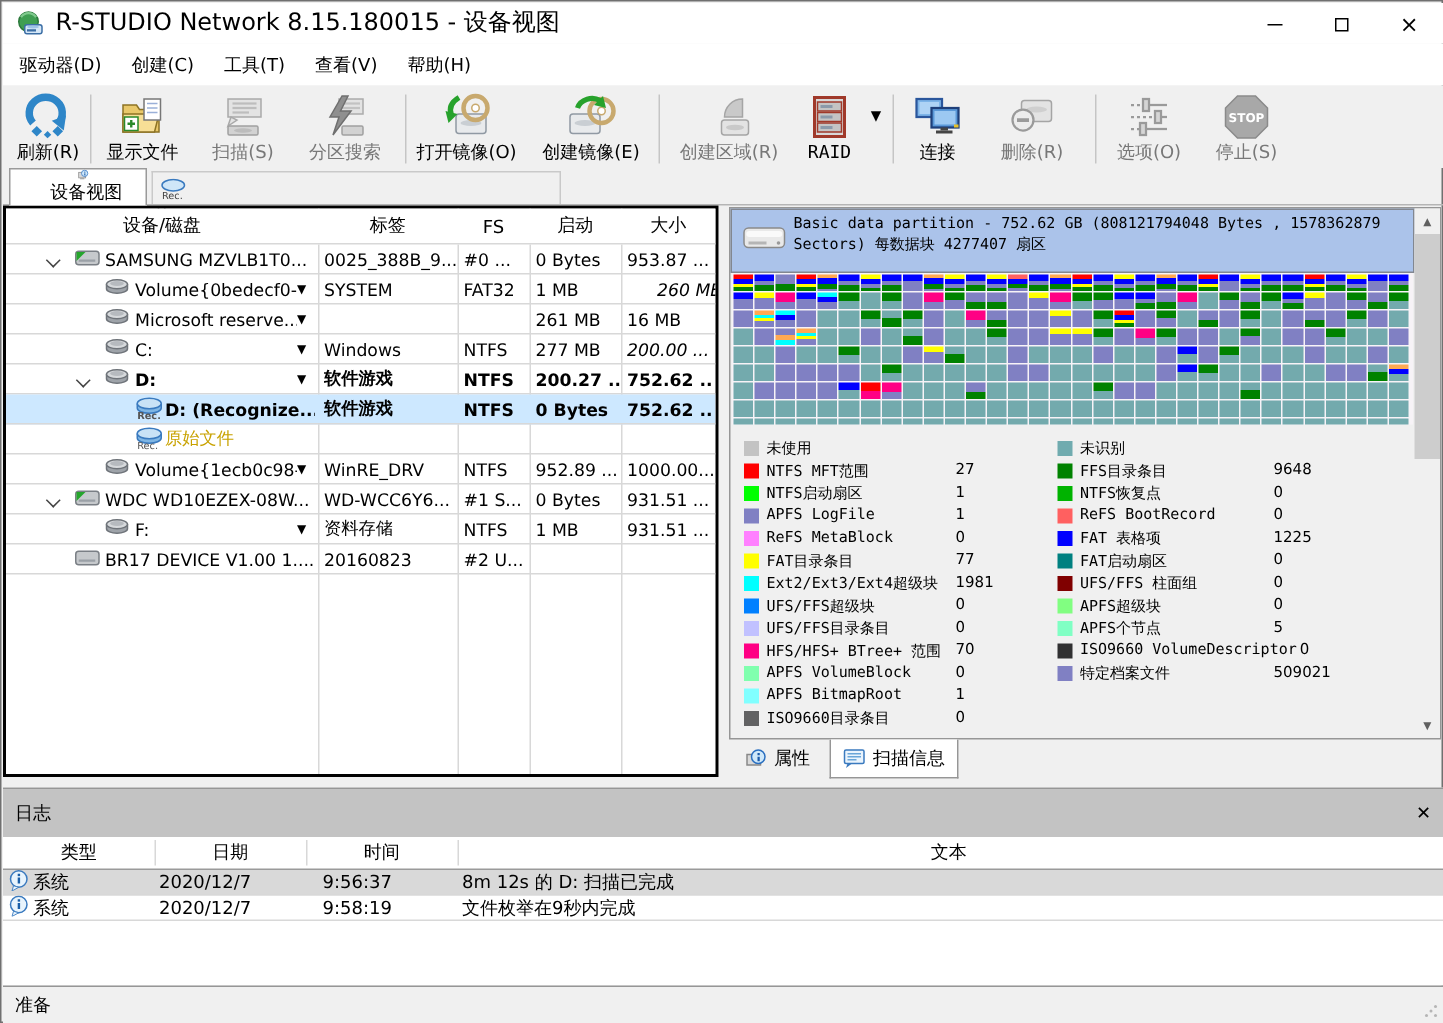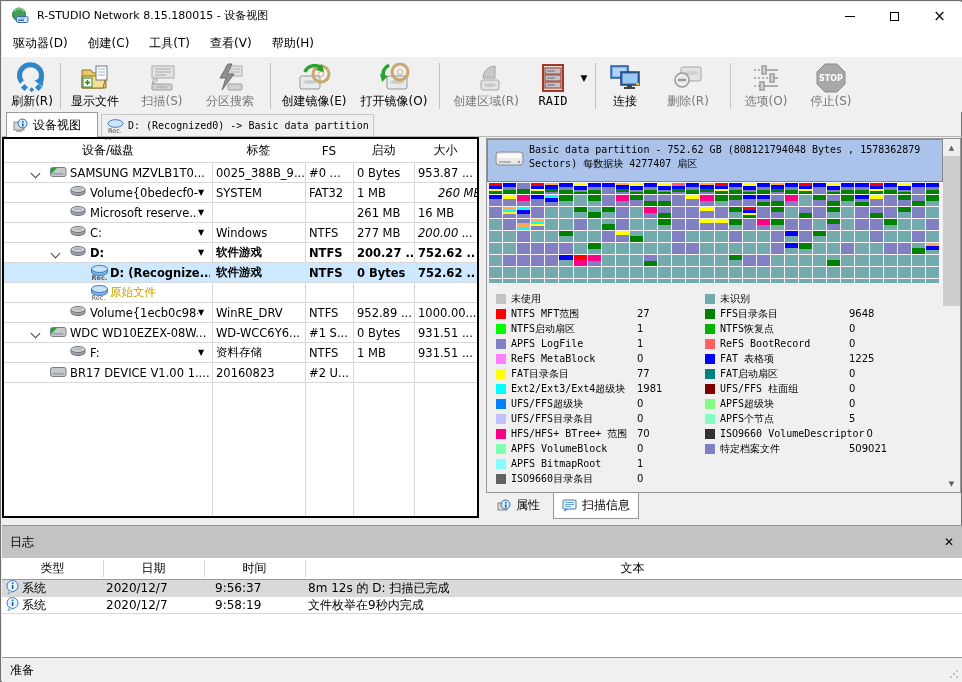--- a/index.html
+++ b/index.html
@@ -4,21 +4,21 @@
 <style>
 * { margin:0; padding:0; box-sizing:border-box; }
 body { width:962px; height:682px; position:relative; font-family:"DejaVu Sans",sans-serif; font-size:12px; color:#000; }
 #win { position:absolute; inset:0; border:1px solid #707070; background:#f0f0f0; }
 .abs { position:absolute; }
 .mono { font-family:"DejaVu Sans Mono",monospace; }
 
 
 #titlebar { left:1px; top:1px; width:960px; height:27px; background:#fff; display:flex; align-items:center; }
 #app-icon { margin-left:9px; width:18px; height:18px; }
-#title-text { margin-left:8px; font-size:11px; }
+#title-text { margin-left:8px; font-size:16px; }
 #win-controls { position:absolute; right:0; top:0; height:28px; display:flex; }
 .wbtn { width:45px; height:28px; display:flex; align-items:center; justify-content:center; }
 .min-glyph { width:10px; height:1px; background:#000; }
 .max-glyph { width:9px; height:9px; border:1px solid #000; }
 .close-glyph { font-size:15px; line-height:1; }
 
 
 #menubar { left:1px; top:28px; width:960px; height:28px; background:#fff; display:flex; align-items:center; padding-left:1px; }
 .menu-item { padding:0 10px; height:100%; display:flex; align-items:center; }
 
@@ -26,21 +26,21 @@
 #toolbar { left:1px; top:56px; width:960px; height:55px; background:#f0f0f0; display:flex; align-items:flex-start; padding-top:4px; }
 .tbtn { display:flex; flex-direction:column; align-items:center; }
 .tbtn .ticon { height:34px; display:flex; align-items:center; justify-content:center; }
 .tbtn .tlabel { font-size:12px; line-height:13px; white-space:nowrap; }
 .tbtn.disabled .tlabel { color:#787878; }
 .tsep { width:1px; height:46px; background:#c5c5c5; margin-top:2px; }
 .raid-arrow { width:16px; height:34px; display:flex; align-items:center; justify-content:center; font-size:9px; }
 
 
 #tabbar { left:1px; top:111px; width:960px; height:25px; border-bottom:1px solid #b5b5b5; }
-#tab1 { position:absolute; left:4px; top:0; height:25px; width:92px; background:#fff; border:1px solid #9a9a9a; border-bottom:none; display:flex; align-items:center; padding-left:6px; z-index:2; }
+#tab1 { position:absolute; left:4px; top:0; height:25px; width:92px; background:#fff; border:1px solid #9a9a9a; border-bottom:none; display:flex; align-items:center; padding-left:6px; z-index:2;flex-direction:column; }
 #tab2 { position:absolute; left:99px; top:2px; height:22px; width:273px; background:#f0f0f0; border:1px solid #c9c9c9; border-bottom:none; display:flex; align-items:center; padding-left:5px; }
 #tab1 span { margin-left:5px; }
 #tab2 span { margin-left:4px; font-size:10px; }
 
 
 #tree-panel { left:1px; top:136px; width:477px; height:381px; border:2px solid #000; background:#fff; overflow:hidden; }
 #tree-inner { position:relative; width:473px; height:377px; font-size:11.5px; }
 .vline { position:absolute; top:0; bottom:0; width:1px; background:#d8d8d8; }
 #tree-header { position:absolute; left:0; top:0; width:473px; height:24px; border-bottom:1px solid #d8d8d8; background:#fff; z-index:3; }
 .th { position:absolute; top:0; height:23px; display:flex; align-items:center; justify-content:center; font-size:12px; }
@@ -183,45 +183,45 @@
             <rect x="12" y="4" width="16" height="10" fill="#e3e3e3" stroke="#ababab"></rect>
             <line x1="14" y1="7" x2="26" y2="7" stroke="#c2c2c2" stroke-width="1.5"></line>
             <line x1="14" y1="10" x2="26" y2="10" stroke="#c2c2c2" stroke-width="1.5"></line>
             <polygon points="14,2 6,16 12,16 8,28 20,12 13,12 18,2" fill="#8f8f8f" stroke="#6f6f6f"></polygon>
             <rect x="14" y="22" width="14" height="6" rx="1" fill="#d2d2d2" stroke="#a0a0a0"></rect>
           </svg>
         </div>
       <div class="tlabel">分区搜索</div>
     </div>
     <div class="tsep" style="margin-left:4px"></div>
+    <div class="tbtn" style="margin-left:0;width:80px">
+      <div class="ticon">
+          <svg width="34" height="32" viewBox="0 0 34 32">
+            <rect x="10" y="14" width="20" height="13" rx="2" fill="#e8eaec" stroke="#9099a3"></rect>
+            <ellipse cx="20" cy="20" rx="7" ry="2" fill="#c9ced3"></ellipse>
+            <circle cx="23" cy="10" r="8" fill="none" stroke="#c8a96e" stroke-width="3"></circle>
+            <circle cx="23" cy="10" r="2.5" fill="#fff" stroke="#c8a96e"></circle>
+            <path d="M12 3 C7 6 5 10 7 15" fill="none" stroke="#27a22c" stroke-width="3.5"></path>
+            <polygon points="3,12 11,14 5,20" fill="#27a22c"></polygon>
+          </svg>
+        </div>
+      <div class="tlabel">打开镜像(O)</div>
+    </div>
     <div class="tbtn" style="margin-left:3px;width:80px">
       <div class="ticon">
           <svg width="34" height="32" viewBox="0 0 34 32">
             <rect x="3" y="14" width="20" height="13" rx="2" fill="#e8eaec" stroke="#9099a3"></rect>
             <ellipse cx="13" cy="20" rx="7" ry="2" fill="#c9ced3"></ellipse>
             <circle cx="24" cy="12" r="8" fill="none" stroke="#c8a96e" stroke-width="3"></circle>
             <circle cx="24" cy="12" r="2.5" fill="#fff" stroke="#c8a96e"></circle>
             <path d="M8 10 C10 4 18 2 23 5" fill="none" stroke="#27a22c" stroke-width="3.5"></path>
             <polygon points="25,2 27,10 19,8" fill="#27a22c"></polygon>
           </svg>
         </div>
       <div class="tlabel">创建镜像(E)</div>
-    </div>
-    <div class="tbtn" style="margin-left:0;width:80px">
-      <div class="ticon">
-          <svg width="34" height="32" viewBox="0 0 34 32">
-            <rect x="10" y="14" width="20" height="13" rx="2" fill="#e8eaec" stroke="#9099a3"></rect>
-            <ellipse cx="20" cy="20" rx="7" ry="2" fill="#c9ced3"></ellipse>
-            <circle cx="23" cy="10" r="8" fill="none" stroke="#c8a96e" stroke-width="3"></circle>
-            <circle cx="23" cy="10" r="2.5" fill="#fff" stroke="#c8a96e"></circle>
-            <path d="M12 3 C7 6 5 10 7 15" fill="none" stroke="#27a22c" stroke-width="3.5"></path>
-            <polygon points="3,12 11,14 5,20" fill="#27a22c"></polygon>
-          </svg>
-        </div>
-      <div class="tlabel">打开镜像(O)</div>
     </div>
     <div class="tsep" style="margin-left:5px"></div>
     <div class="tbtn disabled" style="margin-left:4px;width:84px">
       <div class="ticon">
           <svg width="34" height="32" viewBox="0 0 34 32">
             <path d="M14 16 A12 12 0 0 1 26 4 L26 16 Z" fill="#c9c9c9" stroke="#a5a5a5"></path>
             <rect x="12" y="18" width="18" height="10" rx="2" fill="#e3e3e3" stroke="#a5a5a5"></rect>
             <ellipse cx="21" cy="23" rx="6" ry="1.8" fill="#c9c9c9"></ellipse>
           </svg>
         </div>
@@ -307,21 +307,20 @@
           <rect x="9" y="3" width="1.5" height="1.5" fill="#1a58a8"></rect>
           <rect x="9" y="5.5" width="1.5" height="3" fill="#1a58a8"></rect>
         </svg>
       <span>设备视图</span>
     </div>
     <div id="tab2">
       <svg width="17" height="14" viewBox="0 0 17 14">
           <ellipse cx="8.5" cy="4.5" rx="7.5" ry="3.8" fill="#cfe6f8" stroke="#3a7abf"></ellipse>
           <text x="1" y="13.5" font-size="6.5" fill="#444" font-family="DejaVu Sans">Rec.</text>
         </svg>
-      <span class="mono">D: (Recognized0) -&gt; Basic data partition</span>
     </div>
   </div>
 
   <div id="tree-panel" class="abs">
     <div id="tree-inner">
       <div class="vline" style="left:208px"></div>
       <div class="vline" style="left:301px"></div>
       <div class="vline" style="left:349px"></div>
       <div class="vline" style="left:410px"></div>
       <div class="vline" style="left:473px"></div>

